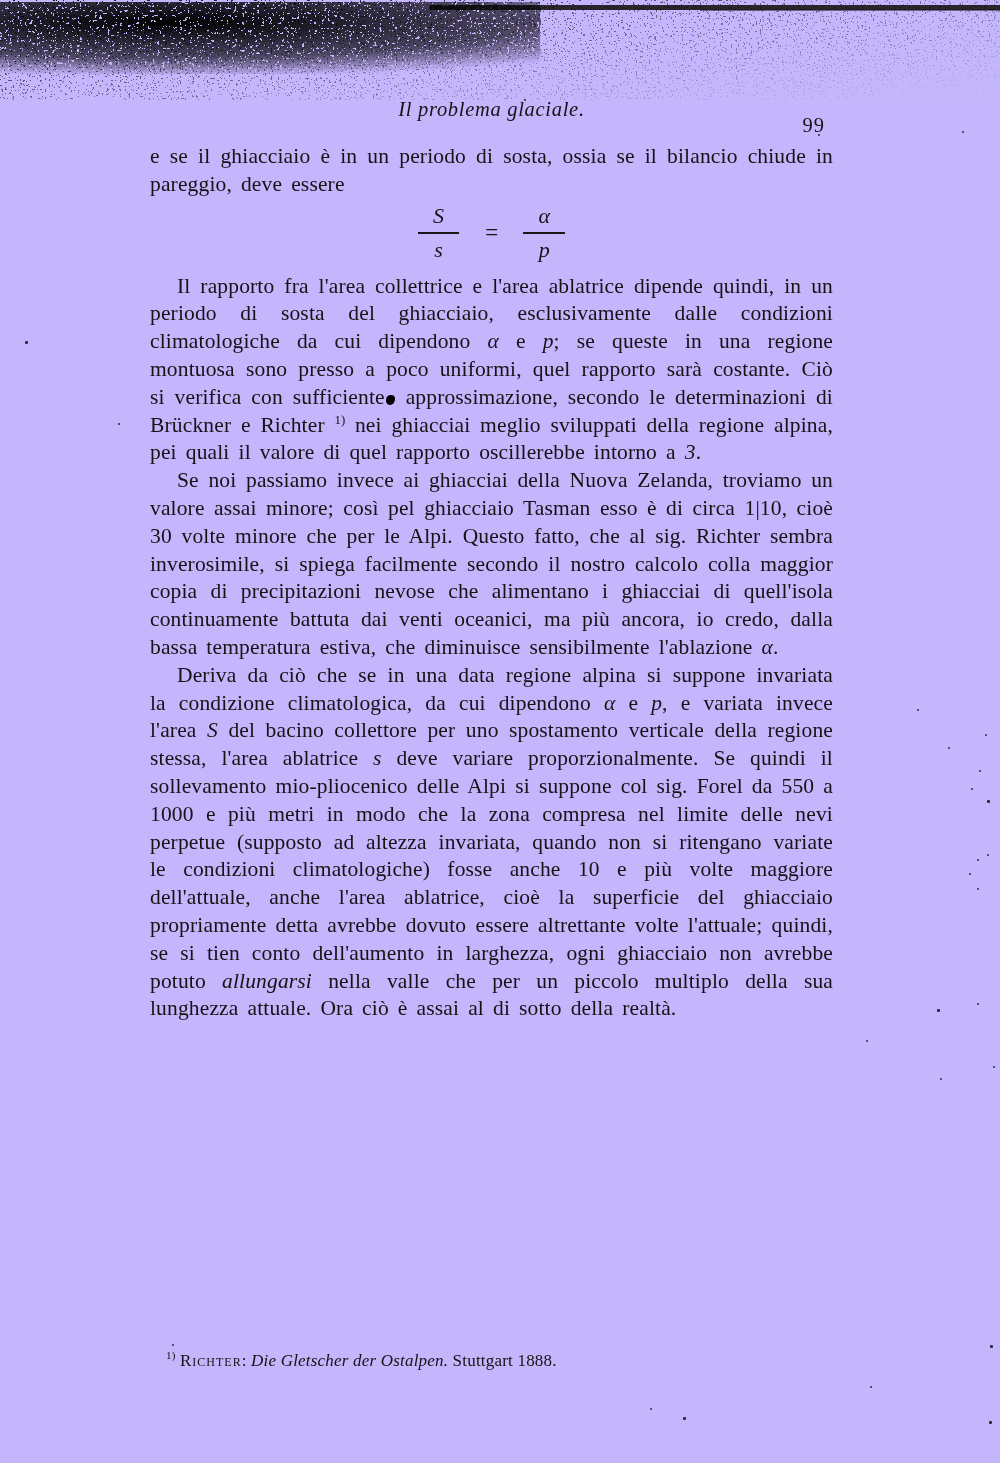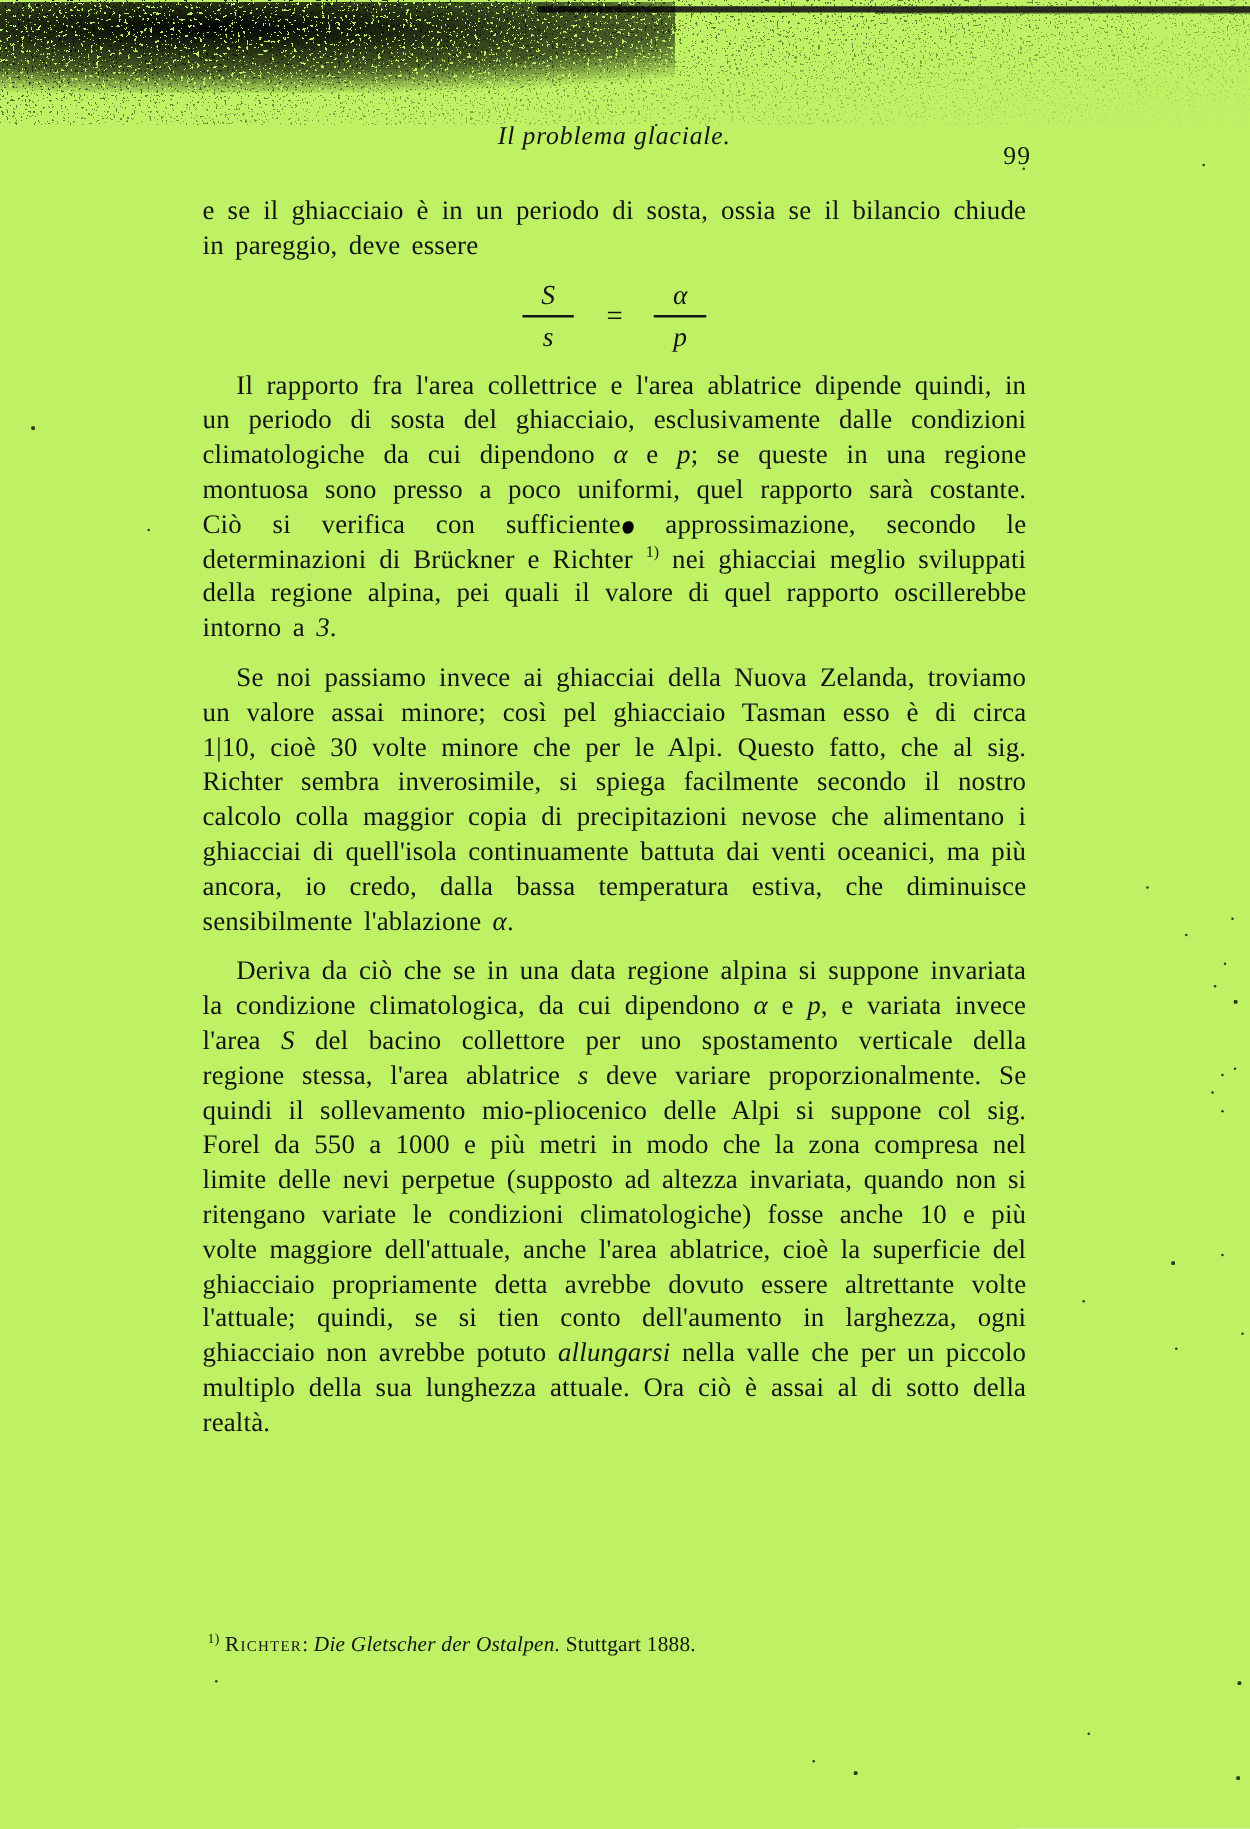--- a/index.html
+++ b/index.html
@@ -1,21 +1,21 @@
 <!DOCTYPE html>
 <html lang="it"><head>
 <meta charset="utf-8">
 <style>
   html, body { margin:0; padding:0; }
   body {
     width:1000px; height:1463px; position:relative; overflow:hidden;
     background:#ffffff; color:#141414;
     font-family:"Liberation Serif", "DejaVu Serif", serif;
   }
-  .page { position:absolute; inset:0; background:#bef264; }
+  .page { position:absolute; inset:0; background:#c4b5fd; }
 
   
   .noise-band { position:absolute; top:0; left:0; width:1000px; height:100px; display:block; }
 
   .speck { position:absolute; background:#151515; border-radius:1px; opacity:.85; }
 
   
   .header { position:absolute; left:150px; top:98px; width:683px; height:30px; font-size:20.5px; }
   .running-title {
     position:absolute; left:0; right:0; text-align:center;
@@ -23,21 +23,21 @@
   }
   .page-number { position:absolute; right:8px; top:16px; letter-spacing:1px; }
 
   
   .body-text {
     position:absolute; left:150px; top:143px; width:683px;
     font-size:21.5px; line-height:27.8px;
     text-align:justify; word-spacing:3.5px; letter-spacing:.15px;
     hyphens:auto; -webkit-hyphens:auto;
   }
-  .body-text p { margin:12px; }
+  .body-text p { margin:0; }
   .body-text p.indent { text-indent:27px; }
 
   .run-italic { font-style:italic; }
   .run-sup { vertical-align:super; font-size:.6em; line-height:0; letter-spacing:0; }
   .run-blot {
     display:inline-block; width:9px; height:10px; background:#000;
     border-radius:55% 45% 62% 48%; vertical-align:baseline; margin:0 1px -1px 1px;
   }
 
   
@@ -49,21 +49,21 @@
   .connector { text-indent:0; }
 
   .formula-frac { text-align:center; margin:4px 0 10px; font-size:22px; line-height:26px; text-indent:0; }
   .frac { display:inline-flex; flex-direction:column; vertical-align:middle; font-style:italic; }
   .frac .num { display:block; padding:0 15px 3px; }
   .frac .den { display:block; padding:3px 15px 0; border-top:2px solid #181818; }
   .feq2 { display:inline-block; vertical-align:middle; margin:0 17px; letter-spacing:-1px; font-size:23px; }
 
   
   .footnote {
-    position:absolute; left:150px; top:1300px; width:683px;
+    position:absolute; left:150px; top:1344px; width:683px;
     font-size:17px; line-height:22px; padding-left:16px; letter-spacing:.2px;
   }
   .fn-marker { vertical-align:super; font-size:11px; }
   .fn-author { font-variant:small-caps; letter-spacing:1px; }
   .fn-title  { font-style:italic; }
 </style>
 </head>
 <body>
 
 <div class="page">

